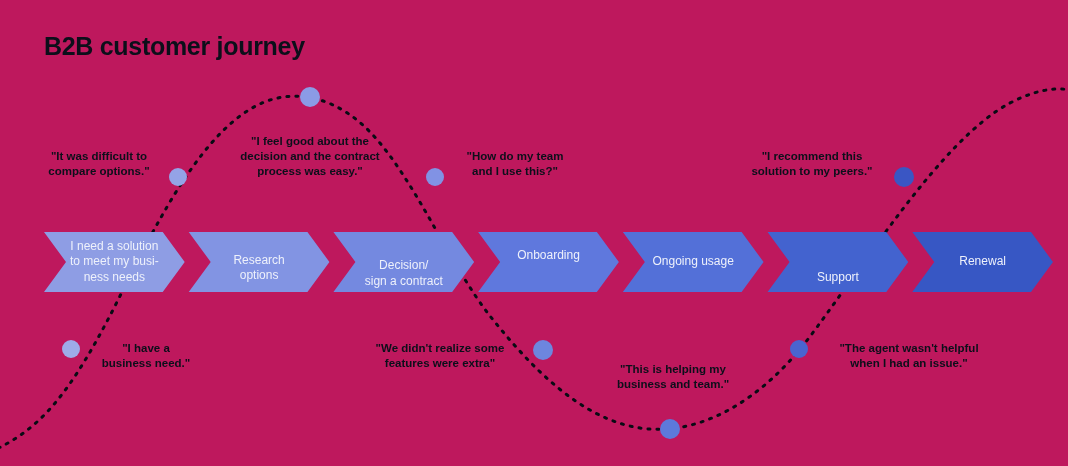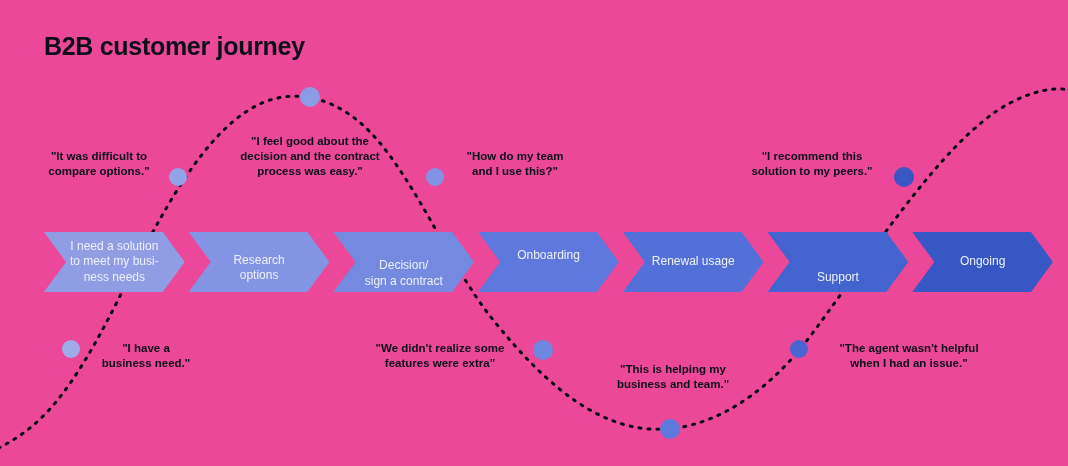--- a/index.html
+++ b/index.html
@@ -4,21 +4,21 @@
 <style>
   html, body {
     margin: 0;
     padding: 0;
     background: #0f1320;
   }
   #canvas {
     position: relative;
     width: 1068px;
     height: 466px;
-    background: #ec4899;
+    background: #be185d;
     overflow: hidden;
     font-family: "Liberation Sans", sans-serif;
   }
   #curve-layer {
     position: absolute;
     left: 0; top: 0;
     width: 1068px;
     height: 466px;
     pointer-events: none;
   }
@@ -132,23 +132,23 @@
     </svg>
   <div id="stage-labels">
       <div class="stage-label" style="left: 50px; width: 128.714px; top: 232px; height: 60px; display: flex; align-items: center; justify-content: center;"><span style="white-space: pre-line;">I need a solution
 to meet my busi-
 ness needs</span></div>
       <div class="stage-label" style="left: 194.714px; width: 128.714px; top: 232px; height: 72px; display: flex; align-items: center; justify-content: center;"><span style="white-space: pre-line;">Research
 options</span></div>
       <div class="stage-label" style="left: 339.429px; width: 128.714px; top: 248px; height: 51px; display: flex; align-items: center; justify-content: center;"><span style="white-space: pre-line;">Decision/
 sign a contract</span></div>
       <div class="stage-label" style="left: 484.143px; width: 128.714px; top: 232px; height: 48px; display: flex; align-items: center; justify-content: center;"><span style="white-space: pre-line;">Onboarding</span></div>
-      <div class="stage-label" style="left: 628.857px; width: 128.714px; top: 232px; height: 60px; display: flex; align-items: center; justify-content: center;"><span style="white-space: pre-line;">Renewal usage</span></div>
+      <div class="stage-label" style="left: 628.857px; width: 128.714px; top: 232px; height: 60px; display: flex; align-items: center; justify-content: center;"><span style="white-space: pre-line;">Ongoing usage</span></div>
       <div class="stage-label" style="left: 773.571px; width: 128.714px; top: 232px; height: 60px; display: flex; align-items: center; justify-content: center;"><span style="white-space: pre-line; margin-top: 32px;">Support</span></div>
-      <div class="stage-label" style="left: 918.286px; width: 128.714px; top: 232px; height: 60px; display: flex; align-items: center; justify-content: center;"><span style="white-space: pre-line;">Ongoing</span></div>
+      <div class="stage-label" style="left: 918.286px; width: 128.714px; top: 232px; height: 60px; display: flex; align-items: center; justify-content: center;"><span style="white-space: pre-line;">Renewal</span></div>
     </div>
 
   <div id="dots">
       <div class="dot" style="left: 62px; top: 340px; width: 18px; height: 18px; background: rgb(158, 171, 233);"></div>
       <div class="dot" style="left: 169px; top: 168px; width: 18px; height: 18px; background: rgb(148, 163, 231);"></div>
       <div class="dot" style="left: 300px; top: 87px; width: 20px; height: 20px; background: rgb(139, 155, 230);"></div>
       <div class="dot" style="left: 426px; top: 168px; width: 18px; height: 18px; background: rgb(129, 146, 228);"></div>
       <div class="dot" style="left: 533px; top: 340px; width: 20px; height: 20px; background: rgb(109, 134, 222);"></div>
       <div class="dot" style="left: 660px; top: 419px; width: 20px; height: 20px; background: rgb(93, 121, 219);"></div>
       <div class="dot" style="left: 790px; top: 340px; width: 18px; height: 18px; background: rgb(74, 100, 208);"></div>

